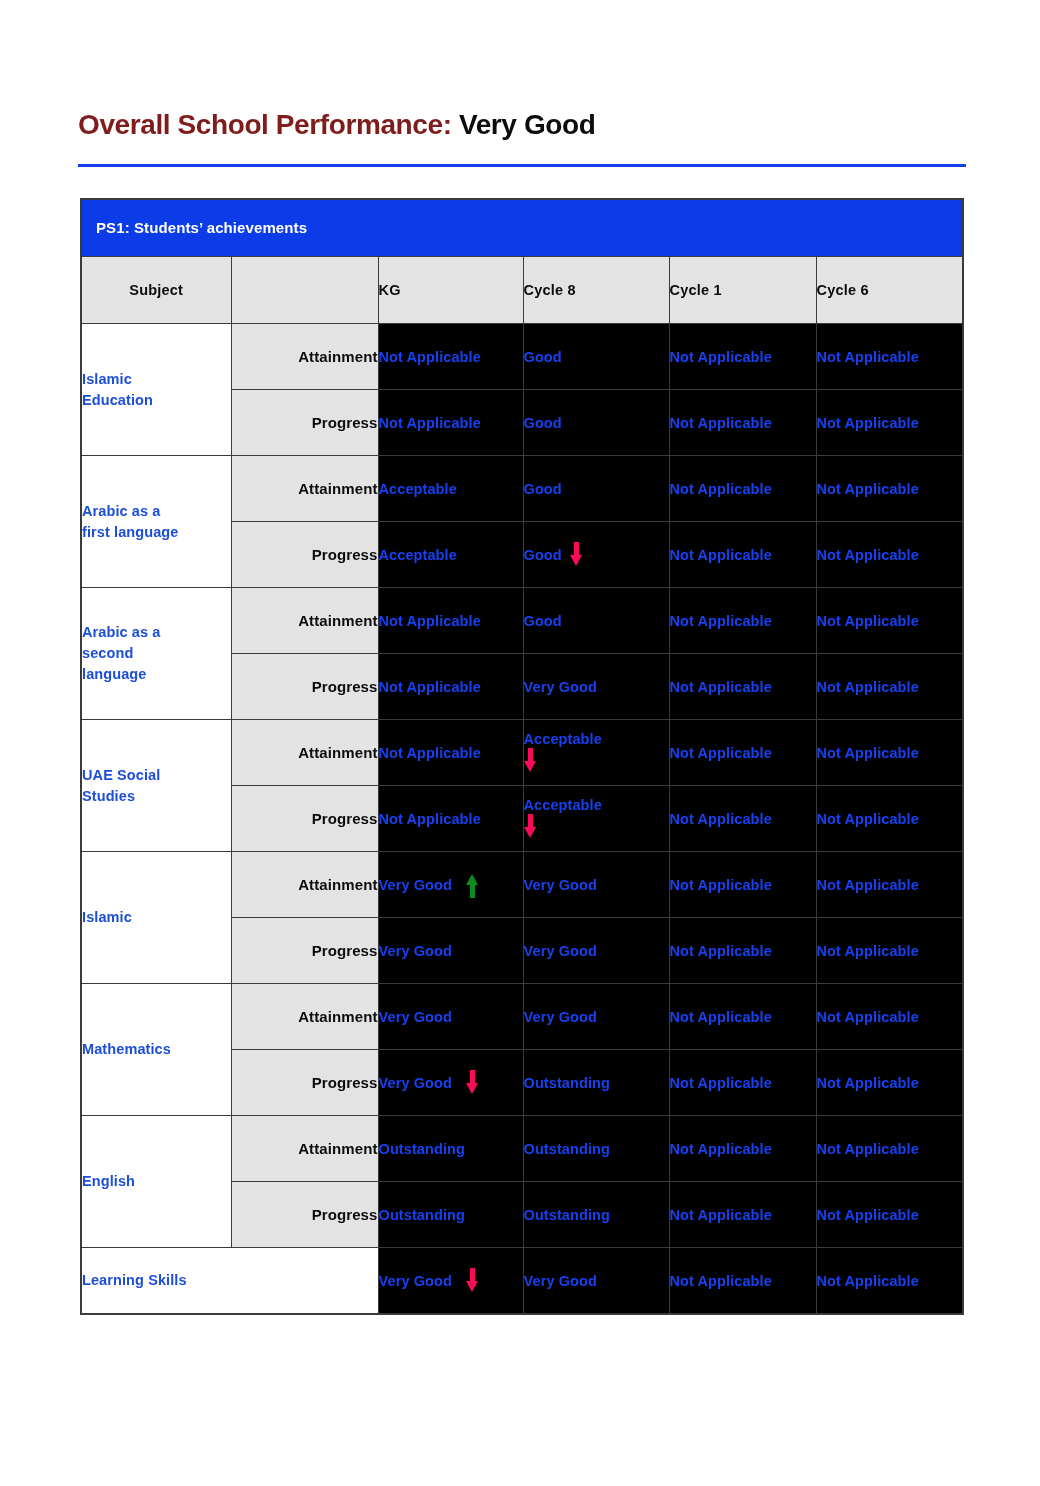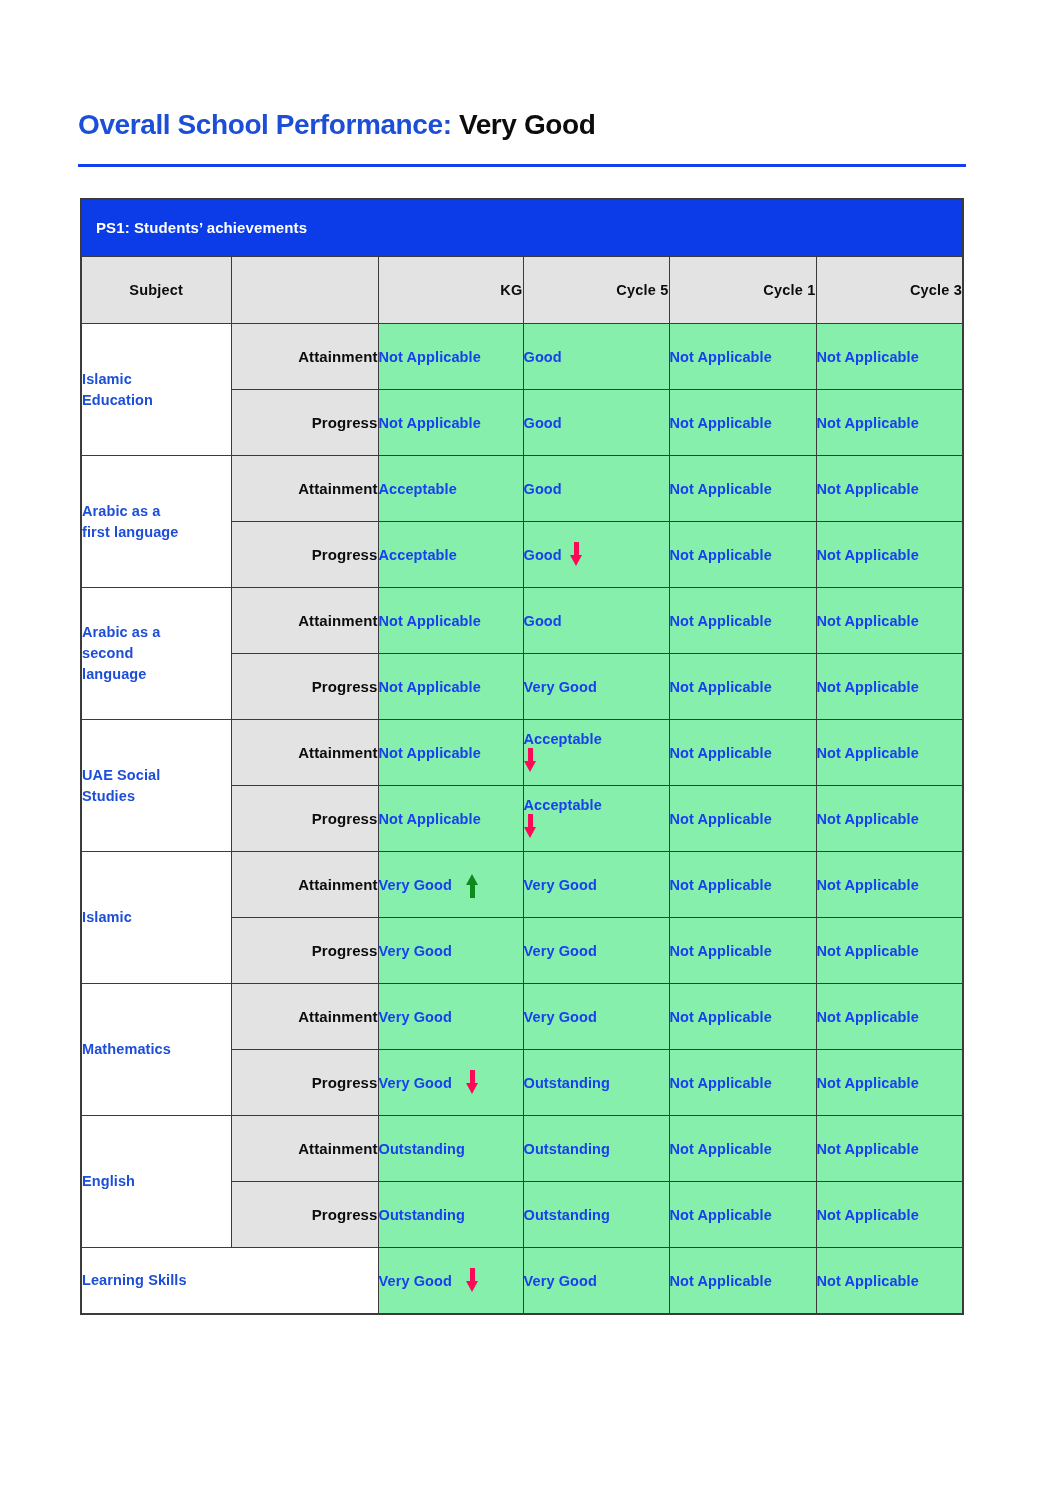--- a/index.html
+++ b/index.html
@@ -28,21 +28,21 @@
     width: 888px;
   }
   .title {
     font-size: 28px;
     font-weight: 700;
     letter-spacing: -0.4px;
     line-height: 34px;
     margin: 0;
     white-space: nowrap;
   }
-  .title .t-blue { color: #1d4ed8; margin-top: 44px; }
+  .title .t-blue { color: #7f1d1d; margin-top: 44px; }
   .title .t-black { color: #0c0c0c; }
 
   .title-rule {
     position: absolute;
     left: 78px;
     top: 164px;
     width: 888px;
     height: 3px;
     background: #1240f0;
   }
@@ -78,21 +78,21 @@
     font-size: 15px;
     font-weight: 700;
     letter-spacing: 0.1px;
     padding-left: 14px;
   }
 
   
   .colhead {
     background: #e3e3e3;
     height: 66px;
-    text-align: right;
+    text-align: left;
     font-size: 14.5px;
     font-weight: 700;
     color: #0c0c0c;
     letter-spacing: 0.2px;
   }
   .colhead.subject-head { text-align: center; margin-top: 21px; }
   .colhead.blank-head { }
 
   
   td.subject {
@@ -113,21 +113,21 @@
     font-weight: 700;
     color: #0c0c0c;
     text-align: right;
     padding-right: 12px;
     height: 65px;
     letter-spacing: 0.1px;
   }
 
   
   td.value {
-    background: #86efac;
+    background: #000000;
     font-size: 14.5px;
     font-weight: 700;
     color: #1840f0;
     padding: 0 0 0 10px;
     height: 65px;
     letter-spacing: 0.1px;
   }
   .vrow {
     display: flex;
     align-items: center;
@@ -215,23 +215,23 @@
       <tbody id="table-body">
         <tr>
           <td class="banner-cell" colspan="6">
             <span class="banner-text">PS1: Students’ achievements</span>
           </td>
         </tr>
         <tr>
           <td class="colhead subject-head">Subject</td>
           <td class="colhead blank-head"></td>
           <td class="colhead">KG</td>
-          <td class="colhead">Cycle 5</td>
+          <td class="colhead">Cycle 8</td>
           <td class="colhead">Cycle 1</td>
-          <td class="colhead">Cycle 3</td>
+          <td class="colhead">Cycle 6</td>
         </tr>
       <tr>
             <td class="subject" rowspan="2">
               <span class="sname">Islamic</span>
               <span class="sname">Education</span>
             </td>
             <td class="metric">Attainment</td>
             <td class="value kg">
               <div class="vrow">
                 <span class="vtext">Not Applicable</span>

